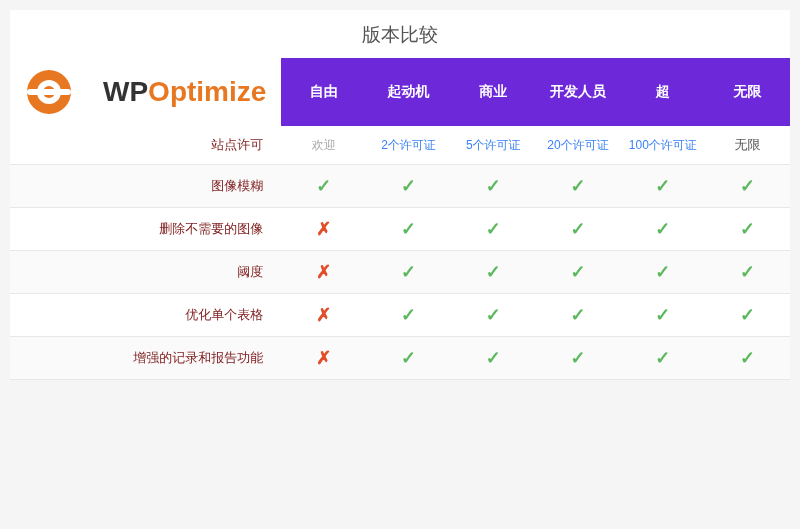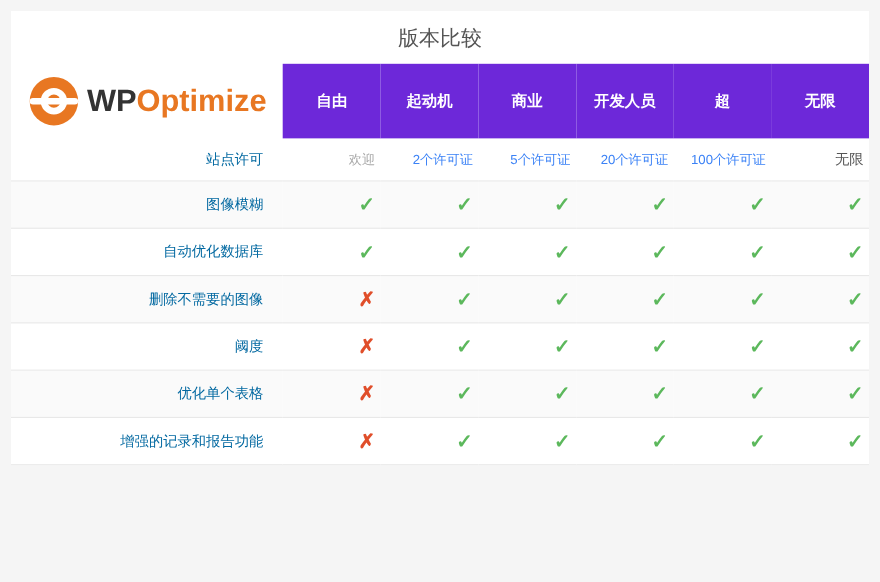--- a/index.html
+++ b/index.html
@@ -56,25 +56,25 @@
     .comparison-table tbody tr:nth-child(even) {
       background: #fafafa;
     }
     .comparison-table tbody tr:nth-child(odd) {
       background: #fff;
     }
     .row-label {
       text-align: right;
       padding: 10px 18px 10px 10px;
       font-size: 13px;
-      color: #0369a1;
+      color: #7f1d1d;
       white-space: nowrap;
     }
     .cell {
-      text-align: right;
+      text-align: center;
       padding: 10px 5px;
       font-size: 14px;
     }
     .check {
       color: #5cb85c;
       font-size: 18px;
       font-weight: bold;
     }
     .cross {
       color: #e04e2a;
@@ -107,21 +107,21 @@
       <tr class="header-row">
         <th class="logo-cell col-label">
           <div class="logo-container">
             <svg class="logo-icon" viewBox="0 0 48 48" xmlns="http://www.w3.org/2000/svg">
               <circle cx="24" cy="24" r="22" fill="#e87722"></circle>
               <circle cx="24" cy="24" r="12" fill="white"></circle>
               <circle cx="24" cy="24" r="6" fill="#e87722"></circle>
               <rect x="2" y="21" width="44" height="6" fill="white" rx="3"></rect>
             </svg>
             <div>
-              <span style="color:#333;font-size:28px;font-weight:bold;">WP</span><span style="color:#e87722;font-size:28px;font-weight:bold;">Optimize</span>
+              <span style="color:#333;font-size:28px;font-weight:bold;margin-left:24px;">WP</span><span style="color:#e87722;font-size:28px;font-weight:bold;">Optimize</span>
             </div>
           </div>
         </th>
         <th class="col-plan">自由</th>
         <th class="col-plan">起动机</th>
         <th class="col-plan">商业</th>
         <th class="col-plan">开发人员</th>
         <th class="col-plan">超</th>
         <th class="col-plan">无限</th>
       </tr>
@@ -131,29 +131,20 @@
           <td class="row-label">站点许可</td>
           <td class="cell"><span class="license-text">欢迎</span></td>
           <td class="cell"><span class="license-paid">2个许可证</span></td>
           <td class="cell"><span class="license-paid">5个许可证</span></td>
           <td class="cell"><span class="license-paid">20个许可证</span></td>
           <td class="cell"><span class="license-paid">100个许可证</span></td>
           <td class="cell"><span class="unlimited-text">无限</span></td>
         </tr>
         <tr>
           <td class="row-label">图像模糊</td>
-          <td class="cell"><span class="check">✓</span></td>
-          <td class="cell"><span class="check">✓</span></td>
-          <td class="cell"><span class="check">✓</span></td>
-          <td class="cell"><span class="check">✓</span></td>
-          <td class="cell"><span class="check">✓</span></td>
-          <td class="cell"><span class="check">✓</span></td>
-        </tr>
-        <tr>
-          <td class="row-label">自动优化数据库</td>
           <td class="cell"><span class="check">✓</span></td>
           <td class="cell"><span class="check">✓</span></td>
           <td class="cell"><span class="check">✓</span></td>
           <td class="cell"><span class="check">✓</span></td>
           <td class="cell"><span class="check">✓</span></td>
           <td class="cell"><span class="check">✓</span></td>
         </tr>
         <tr>
           <td class="row-label">删除不需要的图像</td>
           <td class="cell"><span class="cross">✗</span></td>

